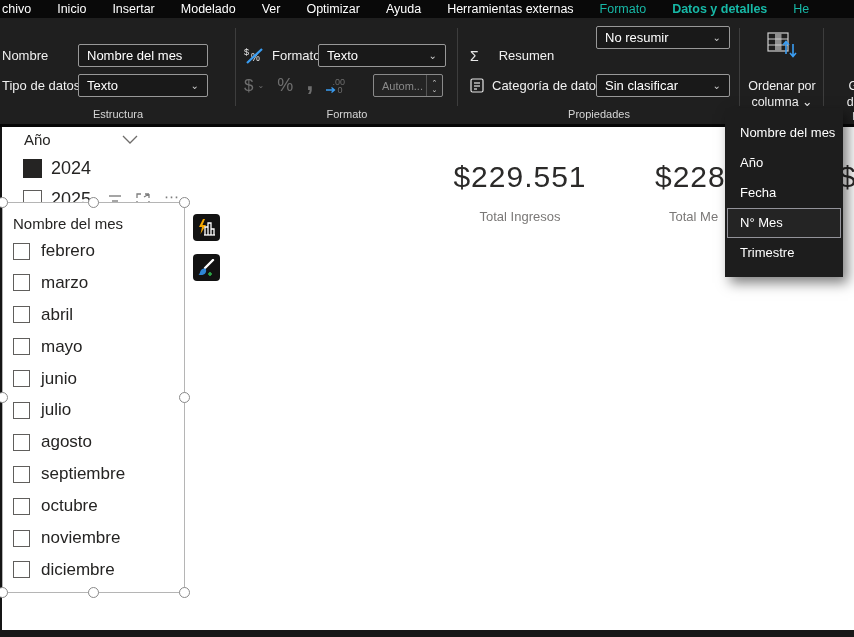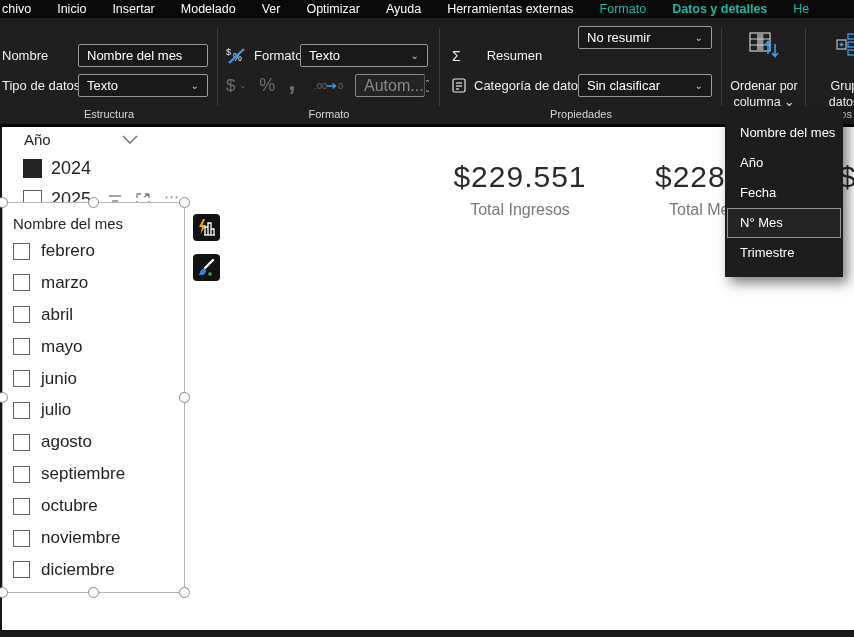--- a/index.html
+++ b/index.html
@@ -24,21 +24,21 @@
   .rrow { position:absolute; height:23px; display:flex; align-items:center; }
   .field { background:#191919; border:1px solid #989898; border-radius:2px; height:23px;
            display:flex; align-items:center; color:#ffffff; font-size:13px; padding:0 8px; }
   .field .chev { margin-left:auto; color:#cfcfcf; font-size:10px; padding-left:6px; }
   .flabel { color:#f0f0f0; }
 
   
   .fmt-icons { display:flex; align-items:center; color:#6e6e6e; }
   .spinner { background:#242424; border:1px solid #8a8a8a; border-radius:2px; height:23px; width:70px;
              display:flex; align-items:center; }
-  .spinner .sp-text { color:#8a8a8a; font-size:16px; padding-left:8px; flex:1; }
+  .spinner .sp-text { color:#8a8a8a; font-size:11px; padding-left:8px; flex:1; }
   .spinner .sp-arrows { width:16px; height:100%; display:flex; flex-direction:column; align-items:center;
              justify-content:center; color:#d9d9d9; font-size:7px; line-height:7px; border-left:1px solid #555; }
 
   
   .bigbtn { position:absolute; top:14px; left:0; right:0; display:flex; flex-direction:column; align-items:center;gap:12px; }
   .bigbtn .blabel { font-size:12.5px; color:#f0f0f0; text-align:center; line-height:16px; margin-top:8px; }
 
   
   .sort-menu { position:absolute; left:725px; top:108px; width:118px; height:169px; background:#1d1d1d;
                box-shadow:5px 6px 12px rgba(0,0,0,0.5); z-index:60; display:flex; flex-direction:column;
@@ -73,21 +73,21 @@
   .handle { position:absolute; width:11px; height:11px; border-radius:50%; background:#ffffff;
             border:1px solid #8a8a8a; z-index:5; }
 
   
   .float-btn { position:absolute; width:27px; height:27px; background:#121212; border-radius:4px;
                display:flex; align-items:center; justify-content:center; z-index:10; }
 
   
   .card { position:absolute; top:33px; text-align:center; color:#2b2a29; }
   .card .cval { font-size:30px; letter-spacing:1px; font-weight:500; white-space:nowrap; }
-  .card .clab { font-size:16px; color:#7a7877; margin-top:7px; white-space:nowrap; }
+  .card .clab { font-size:13px; color:#7a7877; margin-top:15px; white-space:nowrap; }
   .card.left-align { text-align:left; }
 
   
   .bottombar { position:absolute; left:0; bottom:0; width:854px; height:7px; background:#181818; }
 
   svg { display:block; }
 </style>
 </head>
 <body>
 
@@ -102,21 +102,21 @@
     <div class="mitem">Optimizar</div>
     <div class="mitem">Ayuda</div>
     <div class="mitem">Herramientas externas</div>
     <div class="mitem accent">Formato</div>
     <div class="mitem accent active">Datos y detalles</div>
     <div class="mitem accent">He</div>
   </div>
 
   <div class="ribbon">
 
-    <div class="rgroup" style="width:218px;">
+    <div class="rgroup" style="width:236px;">
       <div class="rrow" style="left:2px; top:26px;">
         <span class="flabel">Nombre</span>
       </div>
       <div class="rrow" style="left:78px; top:26px;">
         <div class="field" style="width:130px;">
           <span>Nombre del mes</span>
         </div>
       </div>
       <div class="rrow" style="left:2px; top:56px;">
         <span class="flabel">Tipo de datos</span>
@@ -148,21 +148,21 @@
           <span class="chev">⌄</span>
         </div>
       </div>
       <div class="rrow fmt-icons" style="left:8px; top:56px; gap:13px;">
         <span style="font-size:17px; display:flex; align-items:center;">
           <span>$</span>
           <span style="font-size:8px; margin-left:4px;">⌄</span>
         </span>
         <span style="font-size:18px;">%</span>
         <span style="font-size:26px; line-height:10px; font-weight:bold; position:relative; top:-5px;">,</span>
-        <span style="display:flex; flex-direction:row; align-items:flex-start; font-size:9px; line-height:8px;text-align:center;">
+        <span style="display:flex; flex-direction:column; align-items:flex-start; font-size:9px; line-height:8px;text-align:center;">
           <span style="padding-left:6px;">.00</span>
           <span style="display:flex; align-items:center;">
             <svg width="11" height="8" viewBox="0 0 11 8">
                 <path d="M0 4 H8 M5.5 1.5 L8.5 4 L5.5 6.5" stroke="#3a9df2" stroke-width="1.3" fill="none"></path>
               </svg>
             <span>0</span>
           </span>
         </span>
       </div>
       <div class="rrow" style="left:137px; top:56px;">
@@ -174,21 +174,21 @@
             </span>
         </div>
       </div>
       <div class="group-label">Formato</div>
       <div class="divider"></div>
     </div>
 
     <div class="rgroup" style="width:282px;">
       <div class="rrow" style="left:12px; top:26px;">
         <span style="font-size:14px; color:#e8e8e8;">Σ</span>
-        <span class="flabel" style="margin-left:26px;">Resumen</span>
+        <span class="flabel" style="margin-left:20px;">Resumen</span>
       </div>
       <div class="rrow" style="left:138px; top:8px;text-align:right;">
         <div class="field" style="width:134px;">
           <span>No resumir</span>
           <span class="chev">⌄</span>
         </div>
       </div>
       <div class="rrow" style="left:12px; top:56px;">
         <span>
           <svg width="14" height="15" viewBox="0 0 14 15">

